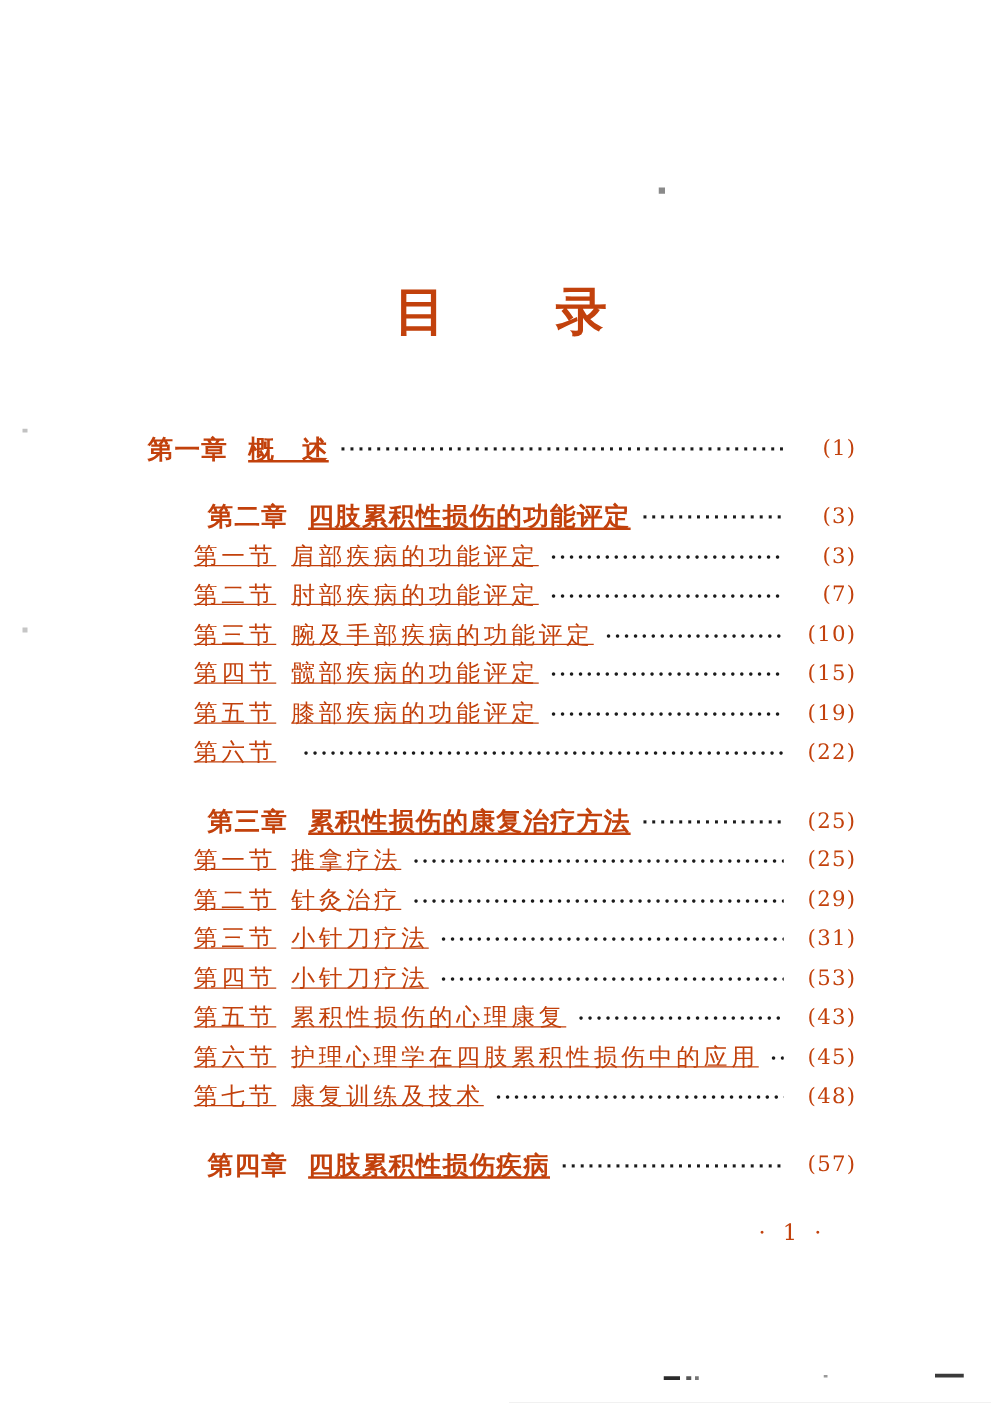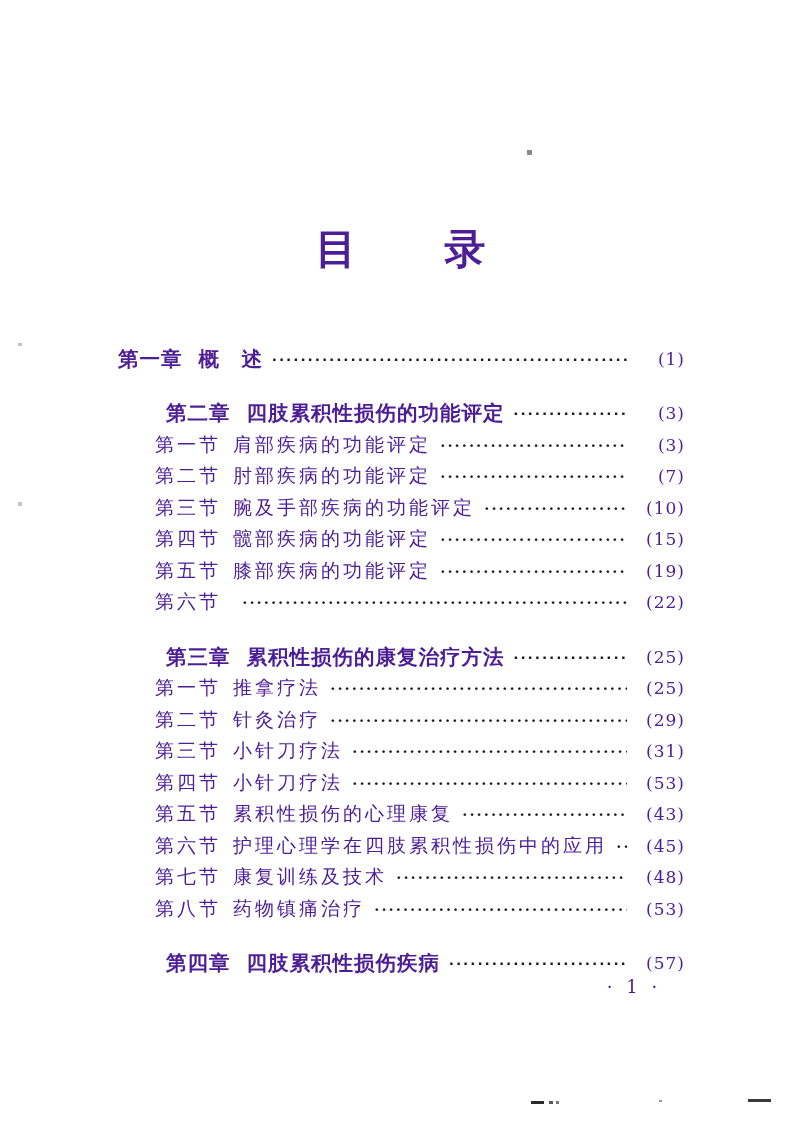--- a/index.html
+++ b/index.html
@@ -3,21 +3,21 @@
 <meta charset="utf-8">
 <title>目录</title>
 <style>
   html, body { margin: 0; padding: 0; background: #e8e8e8; }
   .page {
     position: relative;
     width: 793px;
     height: 1122px;
     margin: 0 auto;
     background: #ffffff;
-    color: #4c1d95;
+    color: #c2410c;
     font-family: "Liberation Serif", serif;
     overflow: hidden;
   }
   .page-title {
     position: absolute;
     top: 226px;
     left: 118px;
     width: 567px;
     text-align: center;
     font-family: "Liberation Sans", sans-serif;
@@ -46,22 +46,22 @@
     font-size: 20.5px;
     letter-spacing: 1px;
   }
   .row.chapter:not(:first-child) { margin-top: 23px; margin-left: 48px; }
   .row.section {
     padding-left: 37px;
     font-family: "Liberation Serif", serif;
     letter-spacing: 3px;
   }
   .entry-label { margin-right: 16px; }
-  .row.section .entry-label { margin-right: 12px; }
-  .entry-title { flex: 0 0 auto; }
+  .row.section .entry-label { margin-right: 12px; text-decoration: underline; }
+  .entry-title { flex: 0 0 auto; text-decoration: underline; }
   .leader {
     flex: 1 1 auto;
     overflow: hidden;
     white-space: nowrap;
     margin: 0 6px 0 9px;
     font-weight: 700;
     font-size: 17px;
     letter-spacing: 1.5px;
     color: #1a1a1a;
     transform: translateY(1px);
@@ -196,26 +196,20 @@
         <span class="entry-title">护理心理学在四肢累积性损伤中的应用</span>
         <span class="leader"></span>
         <span class="entry-page">(45)</span>
       </div>
       <div class="row section">
         <span class="entry-label">第七节</span>
         <span class="entry-title">康复训练及技术</span>
         <span class="leader"></span>
         <span class="entry-page">(48)</span>
       </div>
-      <div class="row section">
-        <span class="entry-label">第八节</span>
-        <span class="entry-title">药物镇痛治疗</span>
-        <span class="leader"></span>
-        <span class="entry-page">(53)</span>
-      </div>
       <div class="row chapter">
         <span class="entry-label">第四章</span>
         <span class="entry-title">四肢累积性损伤疾病</span>
         <span class="leader"></span>
         <span class="entry-page">(57)</span>
       </div>
     </div>
 
   <div class="folio">· 1 ·</div>
 

